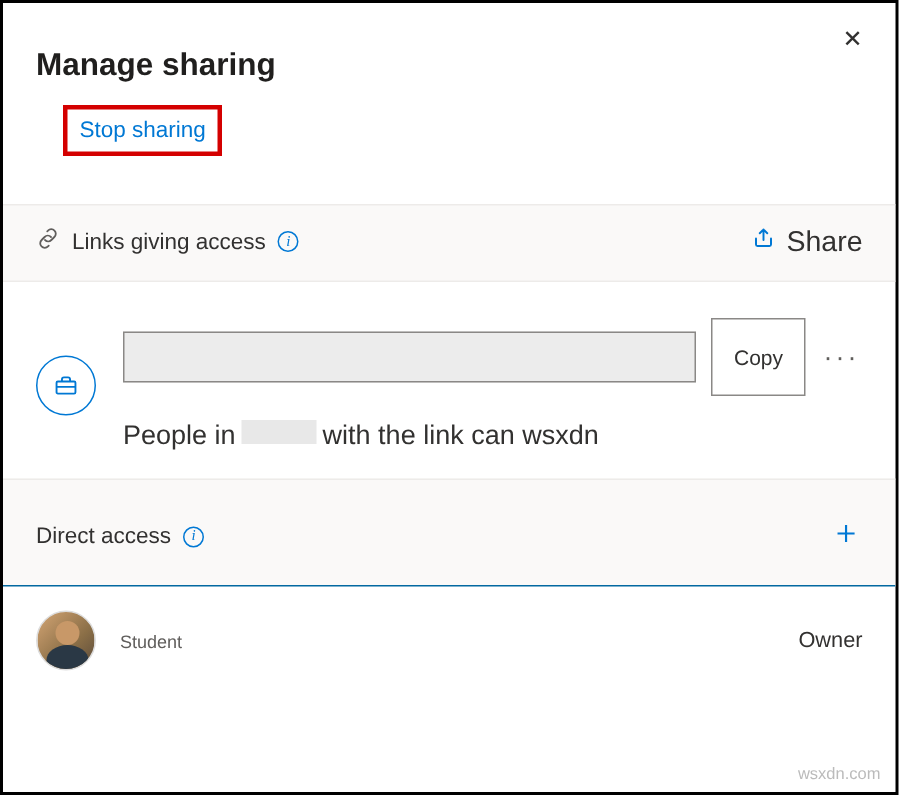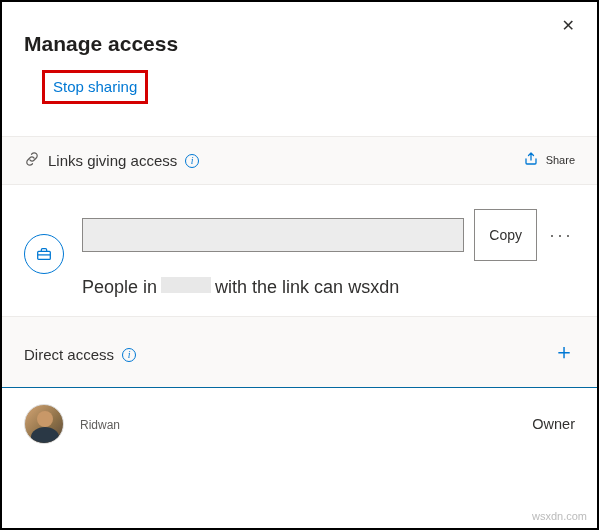--- a/index.html
+++ b/index.html
@@ -27,21 +27,21 @@
       justify-content: space-between;
     }
     .section-left { display: flex; align-items: center; gap: 8px; color: #323130; font-size: 15px; }
     .link-icon { color: #605e5c; font-size: 15px; }
     .info-icon {
       display: inline-flex; align-items:center; justify-content:center;
       width: 14px; height: 14px; border: 1px solid #0078d4; border-radius: 50%;
       color: #0078d4; font-size: 10px; font-style: italic; font-family: Georgia,serif;
       cursor: pointer;
     }
-    .share-btn { display: flex; align-items: center; gap: 7px; color: #323130; font-size: 11px; cursor: pointer; background:none; border:none; }
+    .share-btn { display: flex; align-items: center; gap: 7px; color: #323130; font-size: 19px; cursor: pointer; background:none; border:none; }
     .share-icon { color: #0078d4; }
     .link-block { padding: 24px 22px 18px 22px; display: flex; align-items: center; gap: 18px; }
     .briefcase-circle {
       width: 40px; height: 40px; border: 1px solid #0078d4; border-radius: 50%;
       display:flex; align-items:center; justify-content:center; flex-shrink:0;
     }
     .briefcase-circle svg { color:#0078d4; }
     .link-right { flex: 1; }
     .link-row { display:flex; align-items:center; gap:10px; }
     .link-input {
@@ -75,21 +75,21 @@
     .watermark { position:absolute; bottom:6px; right:10px; font-size:11px; color:#bbb; }
   </style>
 </head>
 <body>
 
 <button class="close-btn">
   <span>✕</span>
 </button>
 
 <div class="header">
-  <h1 class="title">Manage access</h1>
+  <h1 class="title">Manage sharing</h1>
   <div class="stop-sharing-wrap">
     <a class="stop-sharing">Stop sharing</a>
   </div>
 </div>
 
 <div class="spacer"></div>
 
 <div class="section-bar">
   <div class="section-left">
     <span class="link-icon">
@@ -141,19 +141,19 @@
   </div>
   <button class="plus-btn">
     <span>＋</span>
   </button>
 </div>
 
 <div class="user-row">
   <div class="user-left">
     <div class="avatar"></div>
     <div class="user-info">
-      <div class="user-role">Ridwan</div>
+      <div class="user-role">Student</div>
     </div>
   </div>
   <div class="owner">Owner</div>
 </div>
 
 <div class="watermark">wsxdn.com</div>
 
 </body></html>

